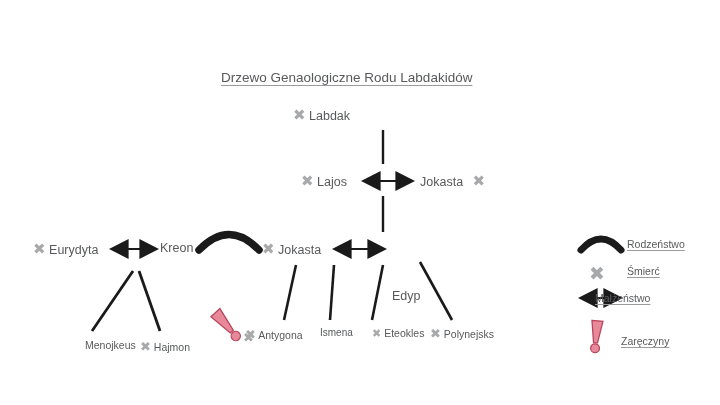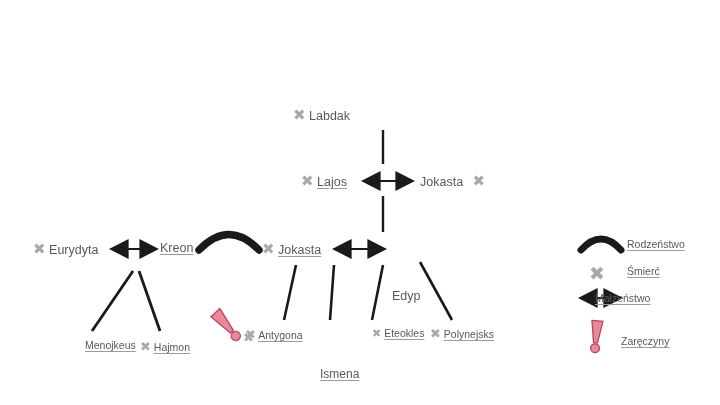--- a/index.html
+++ b/index.html
@@ -19,21 +19,20 @@
     overflow: hidden;
   }
   .node {
     position: absolute;
     white-space: nowrap;
     font-size: 12.5px;
     color: #58595b;
     line-height: 1;
   }
   .node .nm {
-    text-decoration: underline;
     text-decoration-color: #9a9b9d;
     text-underline-offset: 2px;
   }
   .node .nm.plain {
     text-decoration: none;
   }
   .title {
     position: absolute;
     font-size: 13.5px;
     color: #58595b;
@@ -68,20 +67,21 @@
     width: 720px;
     height: 405px;
     pointer-events: none;
   }
 </style>
 </head>
 <body>
 
 <div id="canvas">
 
+  <div class="title" style="left:221px; top:71px;">Drzewo Genaologiczne Rodu Labdakidów</div>
 
   <svg class="ov" viewBox="0 0 720 405">
     <defs>
       <marker id="arrA" markerWidth="9" markerHeight="9" refX="8" refY="4.5" orient="auto">
         <path d="M0,0 L9,4.5 L0,9 z" fill="#1a1a1a"></path>
       </marker>
       <marker id="arrB" markerWidth="9" markerHeight="9" refX="1" refY="4.5" orient="auto">
         <path d="M9,0 L0,4.5 L9,9 z" fill="#1a1a1a"></path>
       </marker>
     </defs>
@@ -157,21 +157,21 @@
   <div class="node" style="left:140px; top:340px; font-size:10.5px;">
     <span class="xmark" style="position:relative; font-size:13px;">✖</span>
     <span class="nm">Hajmon</span>
   </div>
 
   <div class="node" style="left:245px; top:328px; font-size:10.5px;">
     <span class="xmark" style="position:relative; font-size:13px;">✖</span>
     <span class="nm">Antygona</span>
   </div>
 
-  <div class="node" style="left:320px; top:328px; font-size:12px;margin-top:40px;">
+  <div class="node" style="left:320px; top:328px; font-size:10px;">
     <span class="nm">Ismena</span>
   </div>
 
   <div class="node" style="left:372px; top:328px; font-size:10.5px;">
     <span class="xmark" style="position:relative; font-size:11px;">✖</span>
     <span class="nm">Eteokles</span>
   </div>
 
   <div class="node" style="left:430px; top:327px; font-size:10.5px;">
     <span class="xmark" style="position:relative; font-size:13px;">✖</span>

